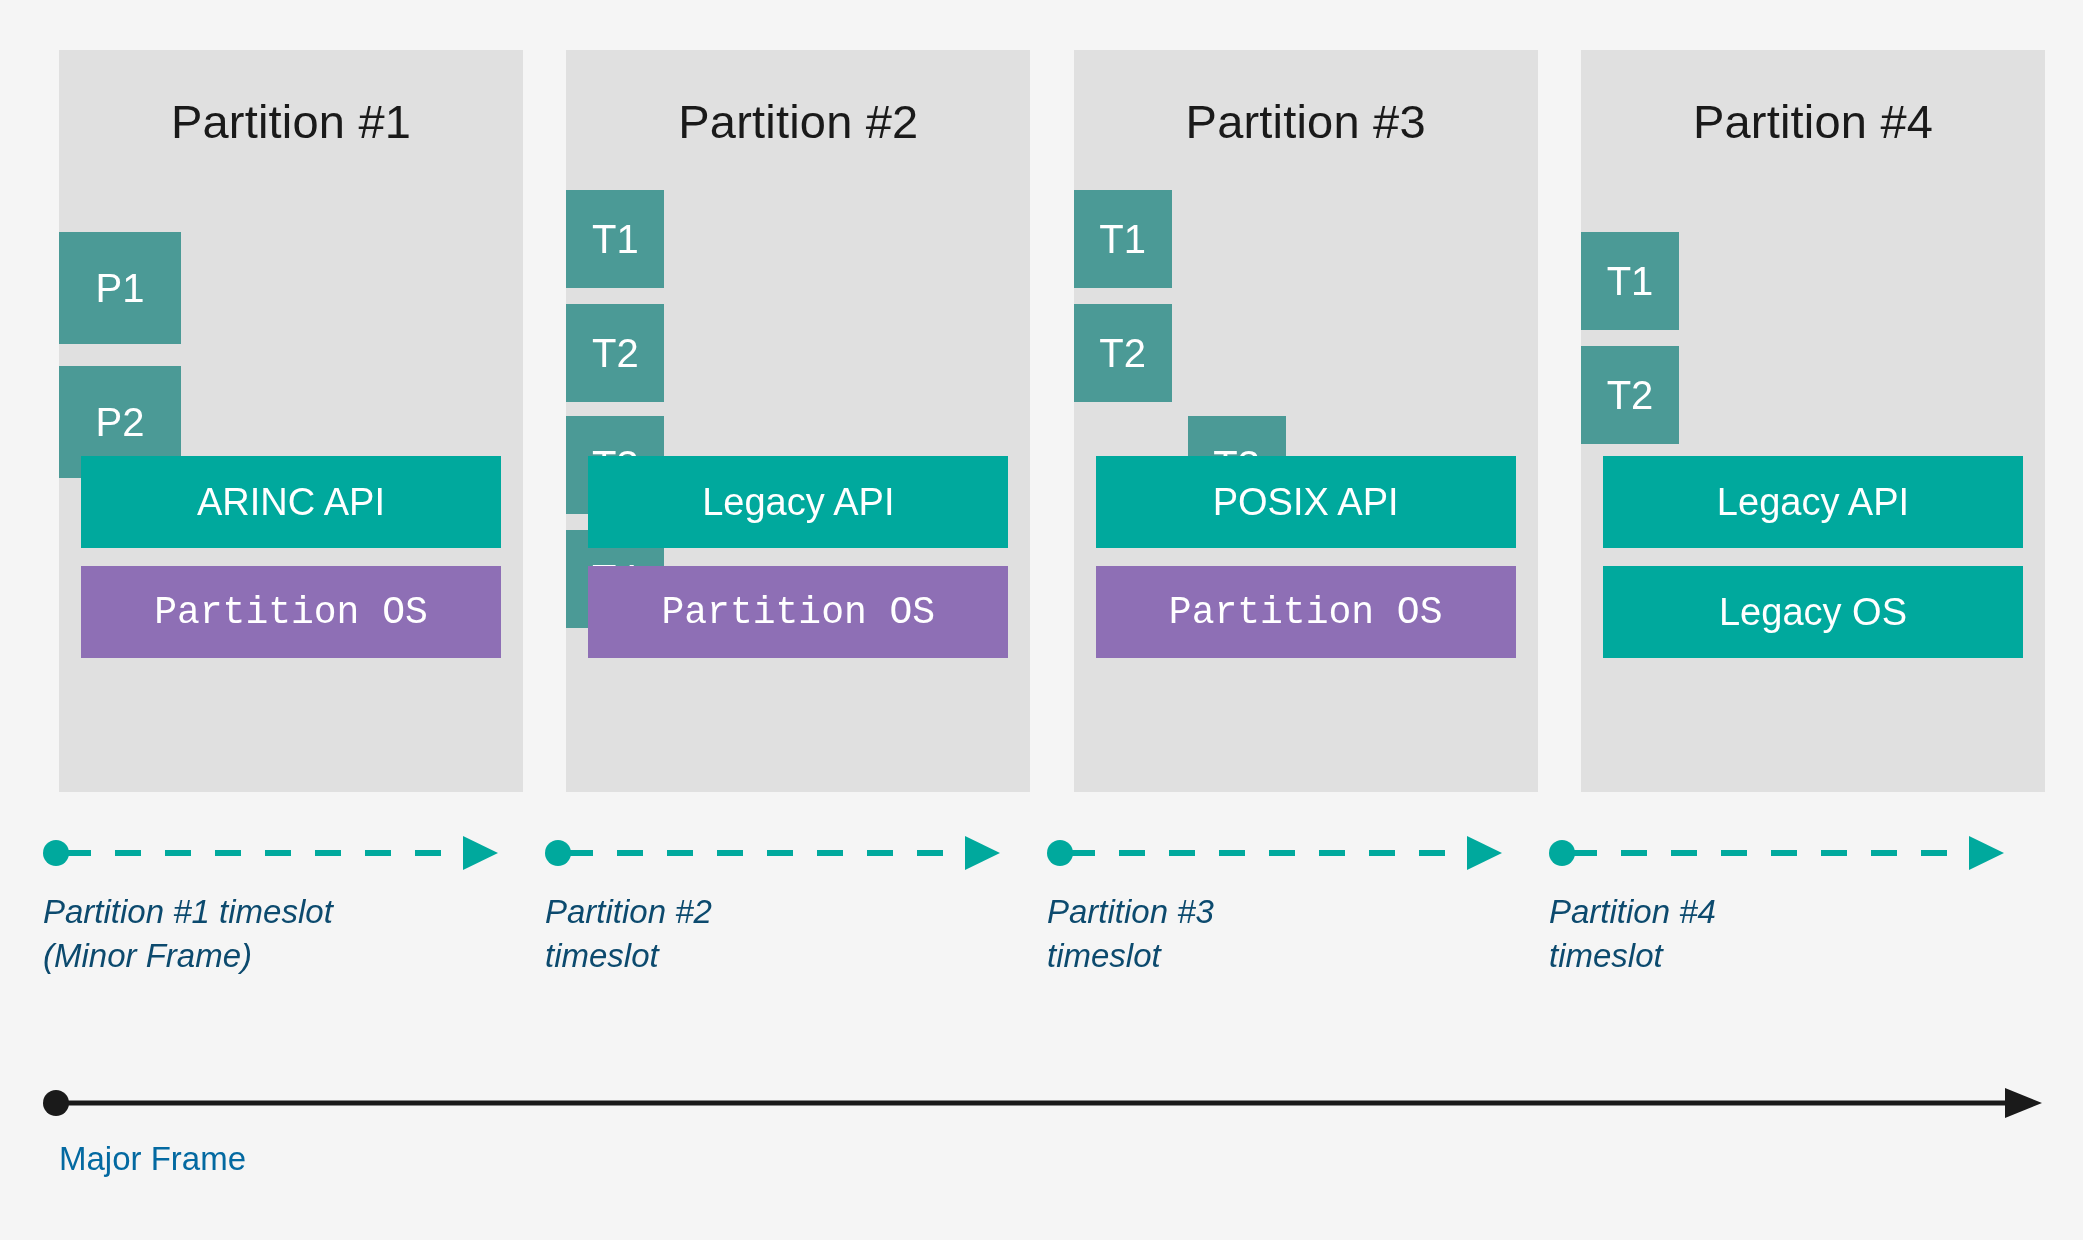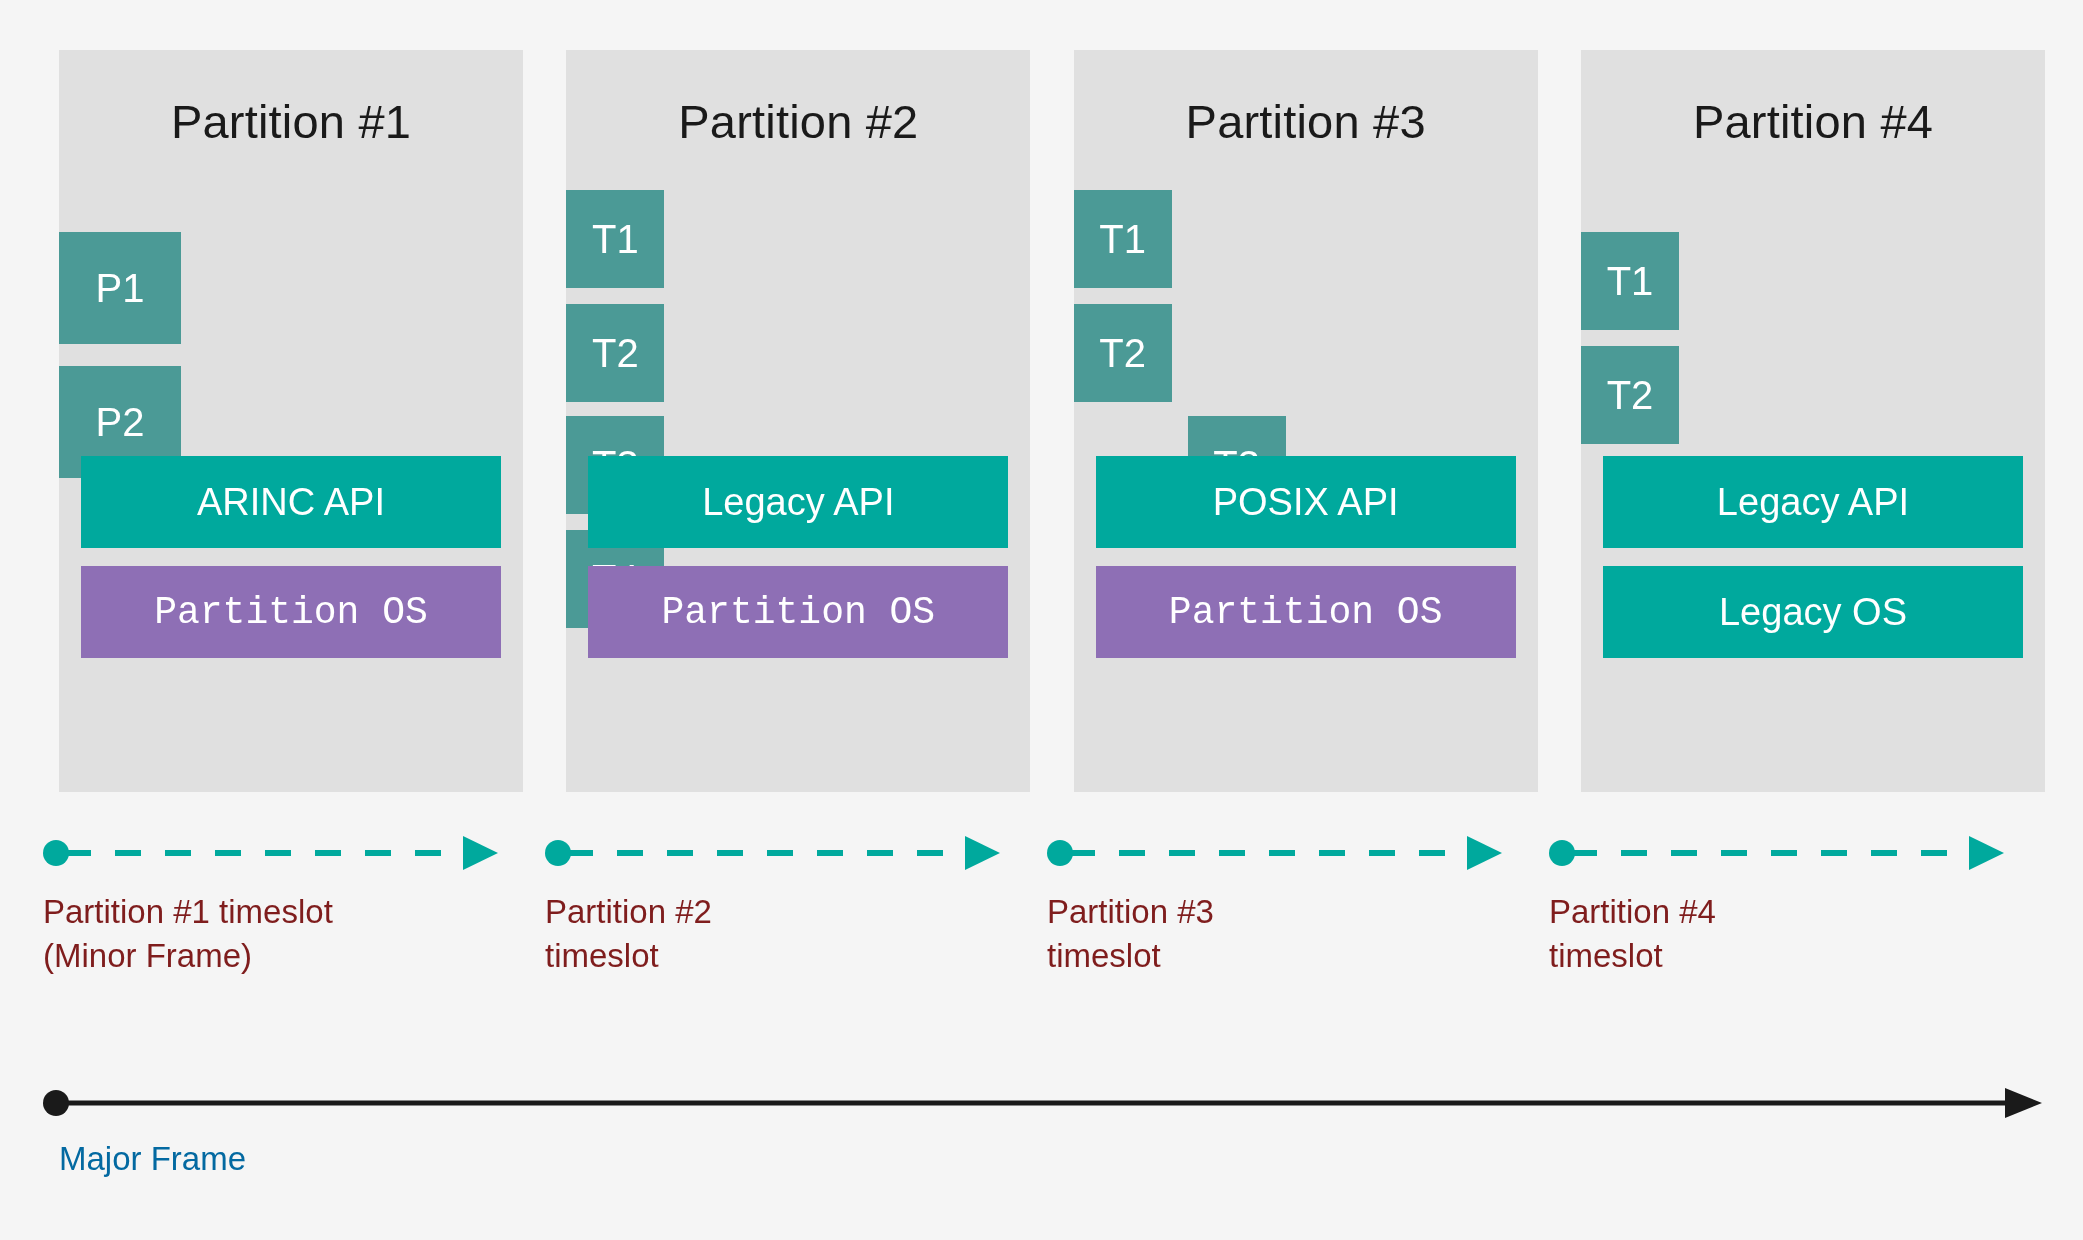--- a/index.html
+++ b/index.html
@@ -127,22 +127,23 @@
     top: 0;
     width: 470px;
     height: 50px;
   }
   .slot-label {
     position: absolute;
     top: 62px;
     left: 0;
     font-size: 33px;
     line-height: 44px;
-    color: #7f1d1d;
+    color: #0c4a6e;
     white-space: pre-line;
+    font-style: italic;
   }
 
   
   #majorframe {
     position: absolute;
     left: 43px;
     top: 1078px;
     width: 2002px;
     height: 130px;
   }

